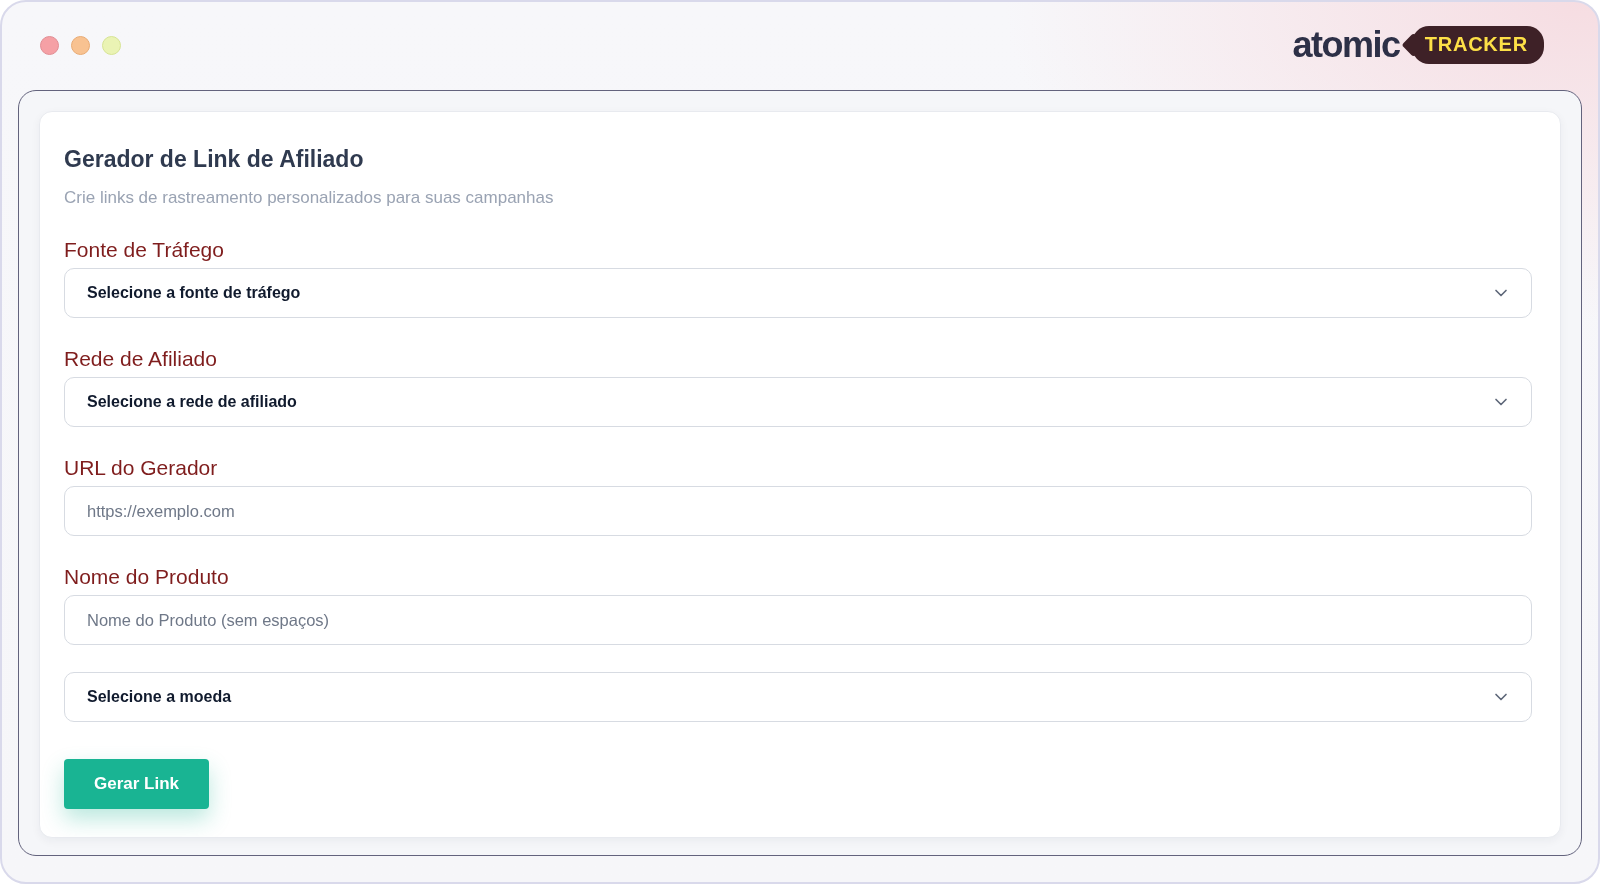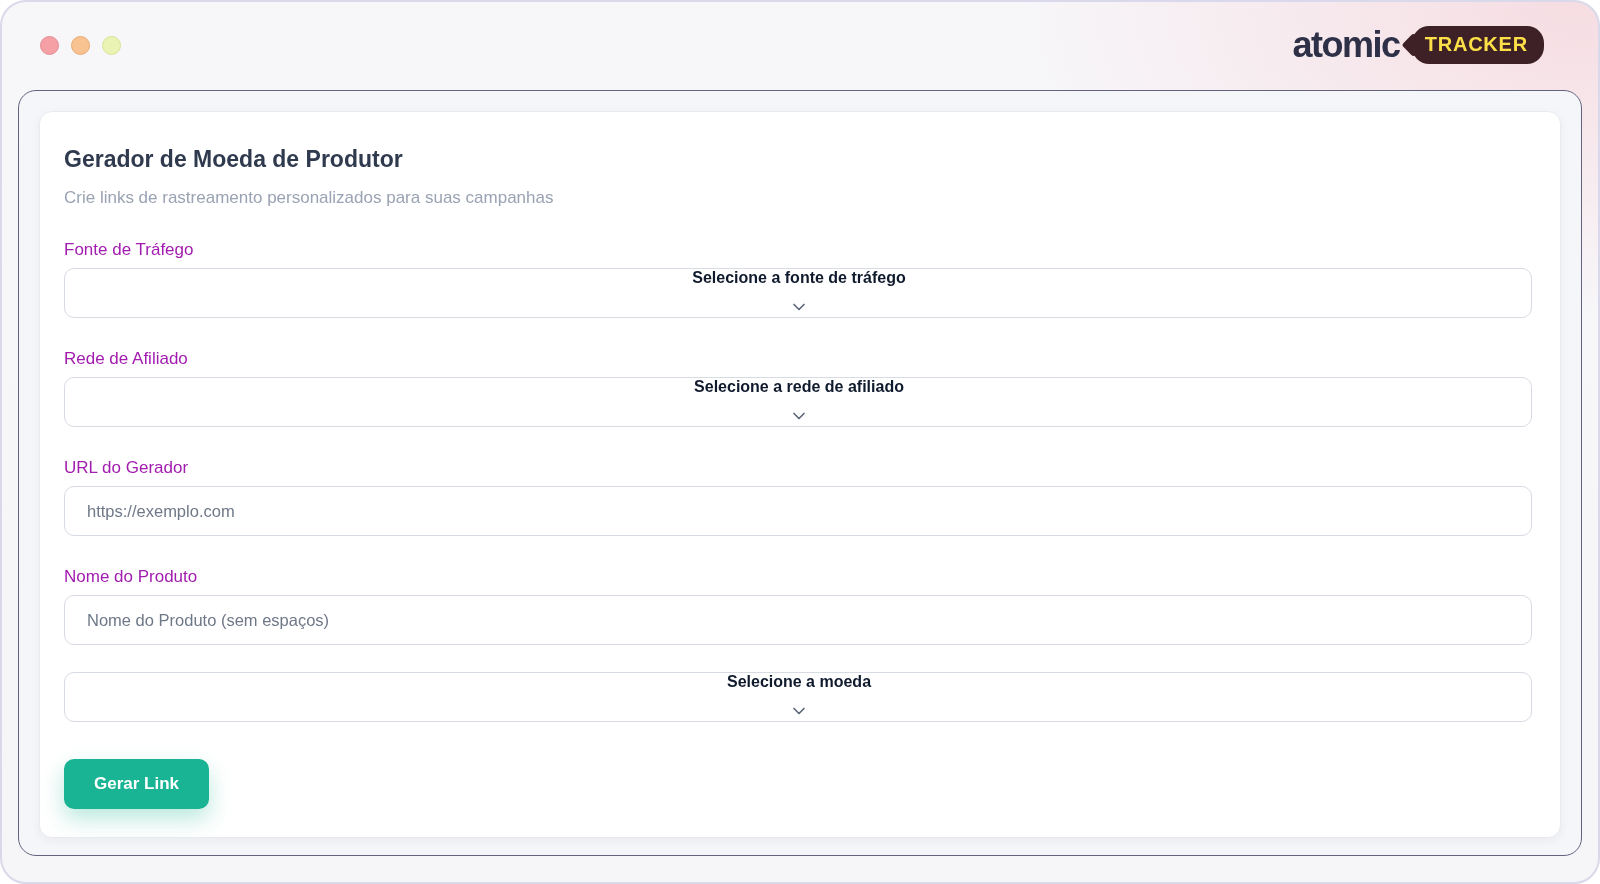--- a/index.html
+++ b/index.html
@@ -67,45 +67,44 @@
   .page-title {
     margin: 0 0 15px 0;
     font-size: 23px; font-weight: 700; color: #2f3a4f; line-height: 27px;
   }
   .page-subtitle {
     margin: 0 0 34px 0;
     font-size: 17px; font-weight: 400; color: #9aa3b3; line-height: 19px;
   }
   .field { margin-bottom: 27px; }
   .field-label {
-    font-size: 17px; color: #a21caf; margin-bottom: 9px; line-height: 18px; margin-top: 32px;
+    font-size: 21px; color: #7f1d1d; margin-bottom: 9px; line-height: 18px; margin-top: 32px;
   }
   .control {
     height: 50px; width: 100%;
     border: 1px solid #d7dbe2; border-radius: 10px;
     background: #ffffff;
-    flex-direction: column;
   }
   .select {
     display: flex; align-items: center; justify-content: space-between;
     padding: 0 20px 0 22px; cursor: pointer;
   }
   .select-value { font-size: 16px; font-weight: 700; color: #101a2d; }
   .chevron { flex: 0 0 auto; }
   input.control {
     padding: 0 22px; font-size: 16.5px; color: #101a2d;
     font-family: "Liberation Sans", sans-serif; outline: none;
   }
   input.control::placeholder { color: #6f7888; opacity: 1; }
   .btn {
     margin-top: 37px;
     background: #19b493; color: #ffffff;
     font-family: "Liberation Sans", sans-serif;
     font-weight: 700; font-size: 17px;
-    border: none; border-radius: 10px;
+    border: none; border-radius: 4px;
     padding: 15px 30px;
     box-shadow: 0 10px 22px rgba(25,180,147,0.30);
     cursor: pointer;
   }
 </style>
 </head>
 <body>
 
 <div class="window">
 
@@ -119,21 +118,21 @@
       <span class="logo-text">atomic</span>
       <span class="badge">
         <span class="badge-label">TRACKER</span>
       </span>
     </div>
   </div>
 
   <div class="panel">
     <div class="card">
 
-      <h1 class="page-title">Gerador de Moeda de Produtor</h1>
+      <h1 class="page-title">Gerador de Link de Afiliado</h1>
       <p class="page-subtitle">Crie links de rastreamento personalizados para suas campanhas</p>
 
       <div class="field">
         <div class="field-label">Fonte de Tráfego</div>
         <div class="control select">
           <span class="select-value">Selecione a fonte de tráfego</span>
           <svg class="chevron" width="20" height="20" viewBox="0 0 24 24" fill="none" stroke="#5d6678" stroke-width="2" stroke-linecap="round" stroke-linejoin="round">
               <polyline points="6 9 12 15 18 9"></polyline>
             </svg>
         </div>

